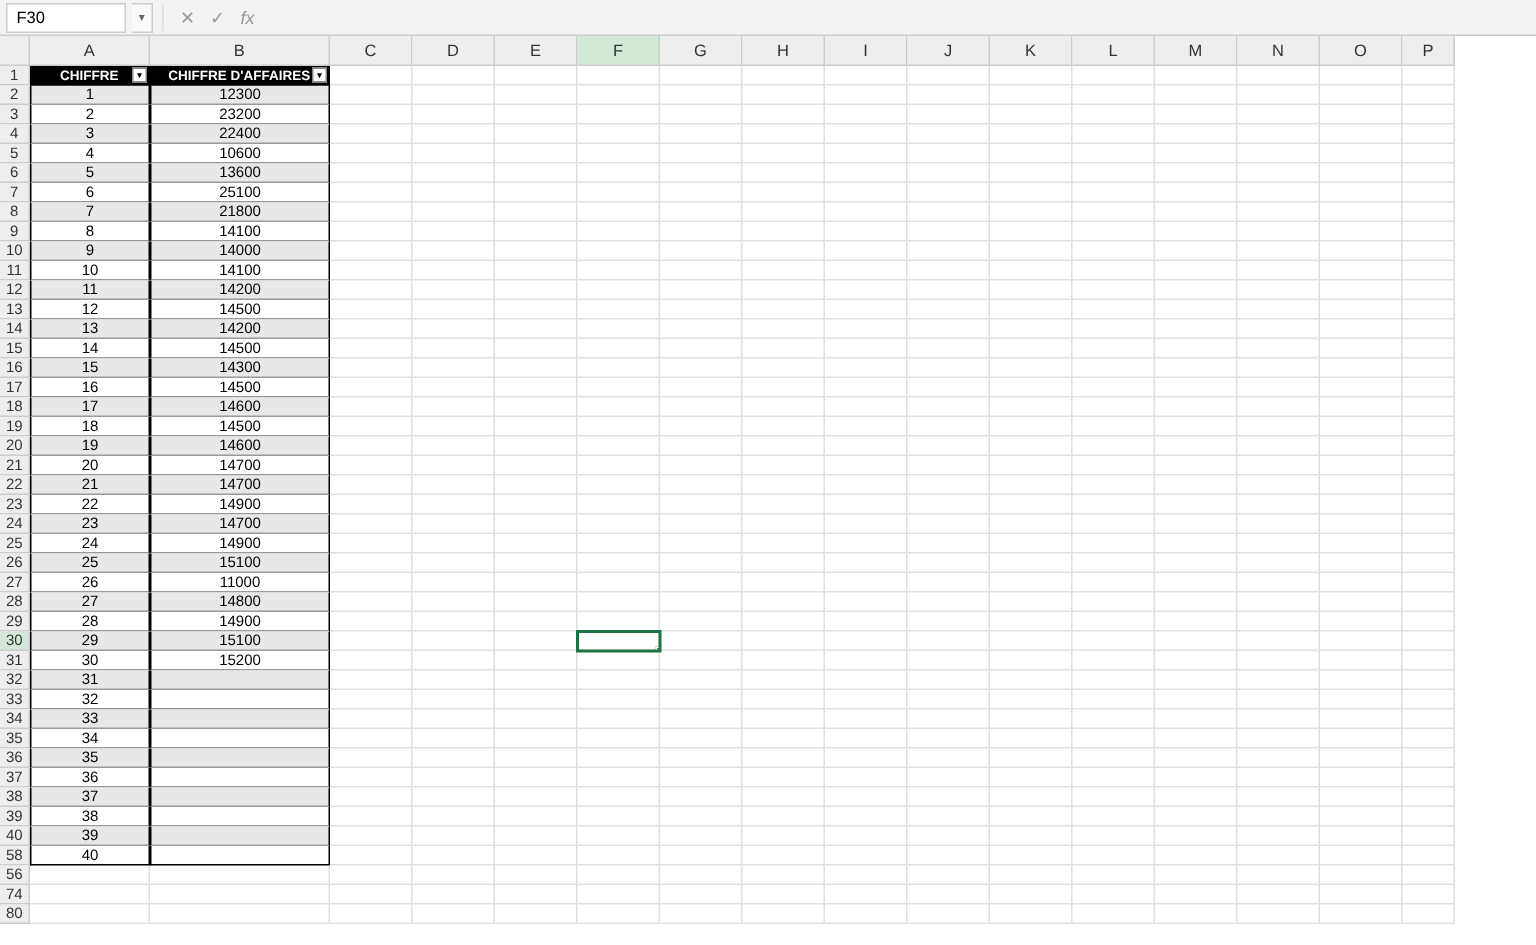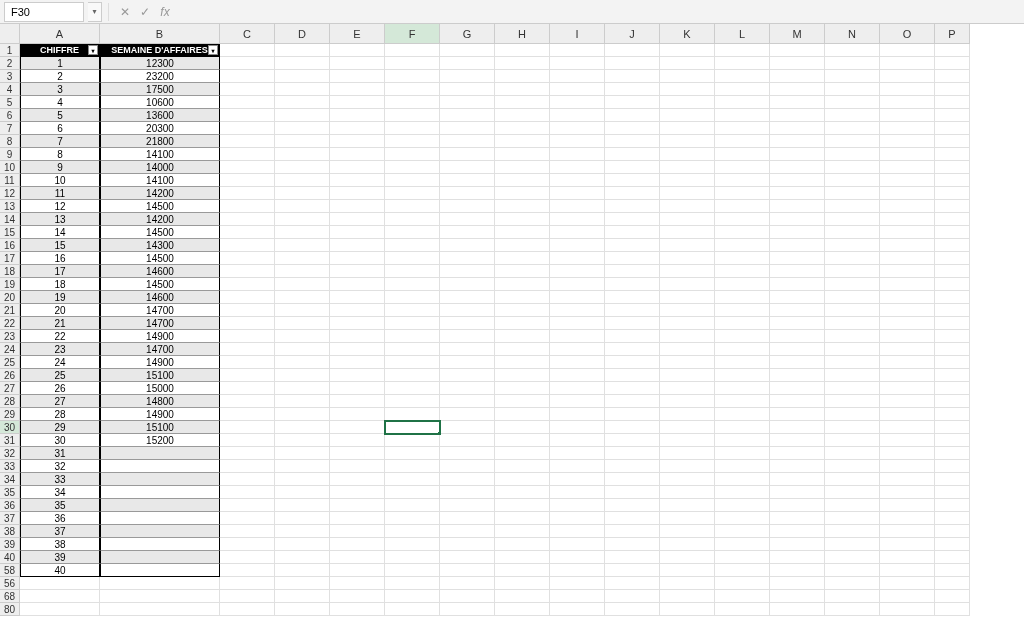--- a/index.html
+++ b/index.html
@@ -262,31 +262,31 @@
       <div class="row-h">33</div>
       <div class="row-h">34</div>
       <div class="row-h">35</div>
       <div class="row-h">36</div>
       <div class="row-h">37</div>
       <div class="row-h">38</div>
       <div class="row-h">39</div>
       <div class="row-h">40</div>
       <div class="row-h">58</div>
       <div class="row-h">56</div>
-      <div class="row-h">68</div>
+      <div class="row-h">74</div>
       <div class="row-h">80</div>
     </div>
   <div class="grid" id="grid">
       <div class="row">
         <div class="cell hdr-cell" style="width: 80px;">
           <span>CHIFFRE</span>
           <div class="filter-btn">▾</div>
         </div>
         <div class="cell hdr-cell" style="width: 120px;">
-          <span>SEMAINE D'AFFAIRES</span>
+          <span>CHIFFRE D'AFFAIRES</span>
           <div class="filter-btn">▾</div>
         </div>
         <div class="cell" style="width: 55px;"></div>
         <div class="cell" style="width: 55px;"></div>
         <div class="cell" style="width: 55px;"></div>
         <div class="cell" style="width: 55px;"></div>
         <div class="cell" style="width: 55px;"></div>
         <div class="cell" style="width: 55px;"></div>
         <div class="cell" style="width: 55px;"></div>
         <div class="cell" style="width: 55px;"></div>
@@ -328,21 +328,21 @@
         <div class="cell" style="width: 55px;"></div>
         <div class="cell" style="width: 55px;"></div>
         <div class="cell" style="width: 55px;"></div>
         <div class="cell" style="width: 55px;"></div>
         <div class="cell" style="width: 55px;"></div>
         <div class="cell" style="width: 55px;"></div>
         <div class="cell" style="width: 35px;"></div>
       </div>
       <div class="row">
         <div class="cell tbl-cell band" style="width: 80px;">3</div>
-        <div class="cell tbl-cell band" style="width: 120px;">17500</div>
+        <div class="cell tbl-cell band" style="width: 120px;">22400</div>
         <div class="cell" style="width: 55px;"></div>
         <div class="cell" style="width: 55px;"></div>
         <div class="cell" style="width: 55px;"></div>
         <div class="cell" style="width: 55px;"></div>
         <div class="cell" style="width: 55px;"></div>
         <div class="cell" style="width: 55px;"></div>
         <div class="cell" style="width: 55px;"></div>
         <div class="cell" style="width: 55px;"></div>
         <div class="cell" style="width: 55px;"></div>
         <div class="cell" style="width: 55px;"></div>
@@ -382,21 +382,21 @@
         <div class="cell" style="width: 55px;"></div>
         <div class="cell" style="width: 55px;"></div>
         <div class="cell" style="width: 55px;"></div>
         <div class="cell" style="width: 55px;"></div>
         <div class="cell" style="width: 55px;"></div>
         <div class="cell" style="width: 55px;"></div>
         <div class="cell" style="width: 35px;"></div>
       </div>
       <div class="row">
         <div class="cell tbl-cell" style="width: 80px;">6</div>
-        <div class="cell tbl-cell" style="width: 120px;">20300</div>
+        <div class="cell tbl-cell" style="width: 120px;">25100</div>
         <div class="cell" style="width: 55px;"></div>
         <div class="cell" style="width: 55px;"></div>
         <div class="cell" style="width: 55px;"></div>
         <div class="cell" style="width: 55px;"></div>
         <div class="cell" style="width: 55px;"></div>
         <div class="cell" style="width: 55px;"></div>
         <div class="cell" style="width: 55px;"></div>
         <div class="cell" style="width: 55px;"></div>
         <div class="cell" style="width: 55px;"></div>
         <div class="cell" style="width: 55px;"></div>
@@ -742,21 +742,21 @@
         <div class="cell" style="width: 55px;"></div>
         <div class="cell" style="width: 55px;"></div>
         <div class="cell" style="width: 55px;"></div>
         <div class="cell" style="width: 55px;"></div>
         <div class="cell" style="width: 55px;"></div>
         <div class="cell" style="width: 55px;"></div>
         <div class="cell" style="width: 35px;"></div>
       </div>
       <div class="row">
         <div class="cell tbl-cell" style="width: 80px;">26</div>
-        <div class="cell tbl-cell" style="width: 120px;">15000</div>
+        <div class="cell tbl-cell" style="width: 120px;">11000</div>
         <div class="cell" style="width: 55px;"></div>
         <div class="cell" style="width: 55px;"></div>
         <div class="cell" style="width: 55px;"></div>
         <div class="cell" style="width: 55px;"></div>
         <div class="cell" style="width: 55px;"></div>
         <div class="cell" style="width: 55px;"></div>
         <div class="cell" style="width: 55px;"></div>
         <div class="cell" style="width: 55px;"></div>
         <div class="cell" style="width: 55px;"></div>
         <div class="cell" style="width: 55px;"></div>

